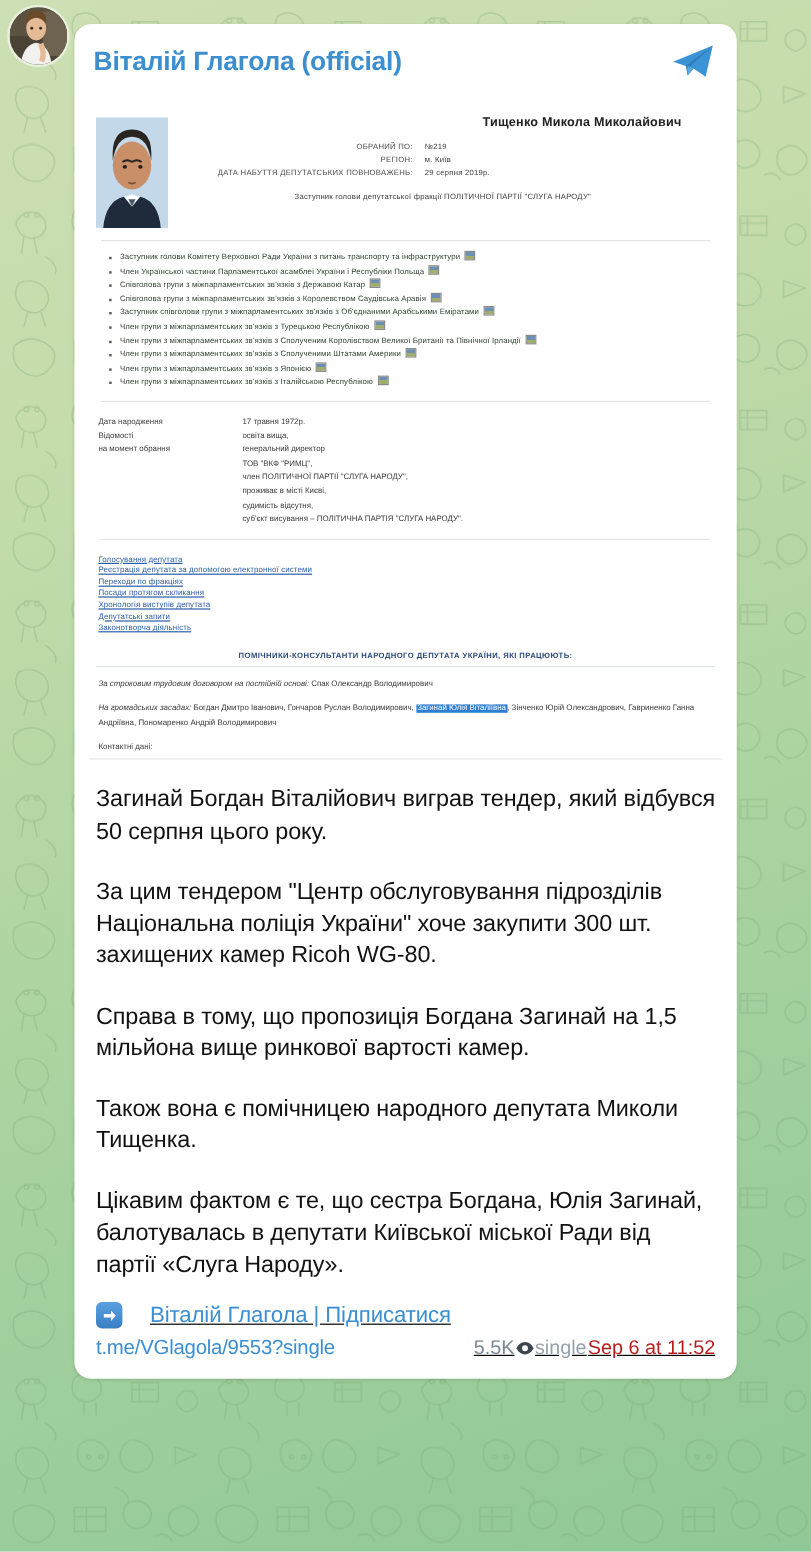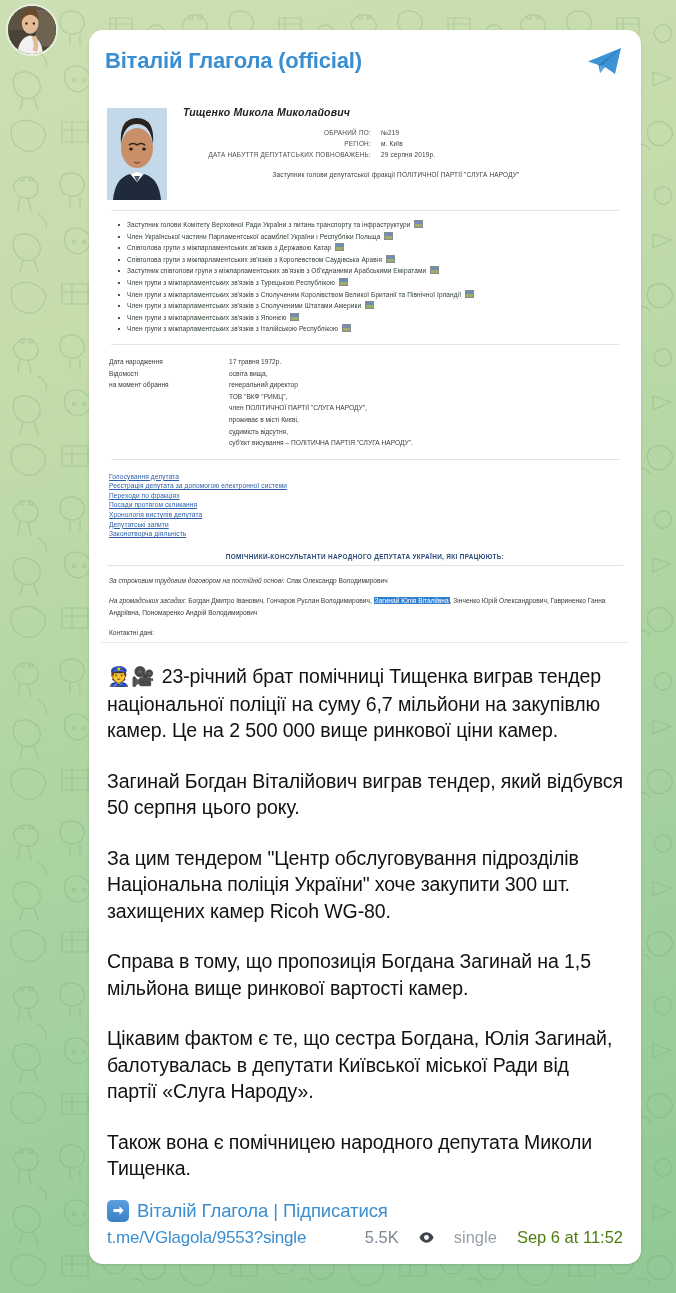--- a/index.html
+++ b/index.html
@@ -13,25 +13,24 @@
   .wallpaper{position:absolute;inset:0;overflow:hidden;}
   .wallpaper svg{position:absolute;inset:0;width:100%;height:100%;opacity:.5;}
   
   .avatar{
     position:absolute;left:6px;top:4px;width:52px;height:52px;border-radius:50%;
     overflow:hidden;border:2px solid rgba(255,255,255,.55);box-sizing:border-box;
   }
   .avatar svg{display:block;width:100%;height:100%;}
   
   .card{
-    position:absolute;left:62px;top:30px;width:552px;
+    position:absolute;left:62px;top:20px;width:552px;
     background:#ffffff;border-radius:14px;
     box-shadow:0 1px 3px rgba(0,0,0,.12);
     overflow:hidden;
-    margin-left:27px;
   }
   .card-head{
     display:flex;align-items:center;justify-content:space-between;
     padding:14px 16px 6px 16px;
   }
   .channel-title{
     font-size:22px;font-weight:bold;color:#3b8ed0;letter-spacing:-.2px;
     white-space:nowrap;
   }
   .tg-icon{width:40px;height:34px;flex:0 0 auto;}
@@ -42,22 +41,22 @@
   }
   .doc-inner{position:relative;padding:0 8px 0 8px;}
   .doc-header{display:flex;gap:16px;padding-top:8px;}
   .portrait{
     width:60px;height:92px;flex:0 0 auto;margin-left:6px;margin-top:6px;
     overflow:hidden;background:#b9cfe0;
   }
   .portrait svg{display:block;width:100%;height:100%;}
   .doc-headcol{flex:1;padding-top:4px;}
   .doc-name{
-    text-align:left;font-size:10.5px;font-weight:bold;color:#222;
-    letter-spacing:.2px;margin-bottom:9px;padding-right:34px;font-style:italic;
+    text-align:right;font-size:10.5px;font-weight:bold;color:#222;
+    letter-spacing:.2px;margin-bottom:9px;padding-right:34px;
   }
   .kv{font-size:6.4px;color:#3a3a3a;line-height:11px;}
   .kv .row{display:flex;}
   .kv .k{flex:0 0 188px;text-align:right;padding-right:10px;letter-spacing:.25px;text-transform:uppercase;color:#4a4a4a;}
   .kv .v{flex:1;letter-spacing:.2px;}
   .doc-sub{
     font-size:6.4px;color:#3a3a3a;text-align:center;margin-top:11px;
     padding-right:20px;letter-spacing:.2px;
   }
   .doc-rule{height:1px;background:#e3e3e3;margin:10px 10px 0 10px;}
@@ -94,37 +93,37 @@
   
   .body{padding:14px 18px 2px 18px;}
   .body p{
     margin:0 0 24px 0;font-size:19.5px;line-height:26.5px;color:#121212;
     letter-spacing:-.1px;
   }
   .body p:last-child{margin-bottom:10px;}
   .emoji{font-size:19px;letter-spacing:1px;}
   
   .foot{padding:6px 18px 4px 18px;}
-  .foot-line1{display:flex;align-items:center;gap:8px;}
+  .foot-line1{display:flex;align-items:center;gap:23px;text-decoration:underline;}
   .arrow-badge{
     width:22px;height:22px;border-radius:5px;
     background:linear-gradient(#5aa0e0,#3a7fc4);
     display:flex;align-items:center;justify-content:center;flex:0 0 auto;
   }
   .arrow-badge svg{width:13px;height:13px;}
   .foot-link{font-size:18.5px;color:#3b8ed0;letter-spacing:-.1px;}
   .foot-line2{
     display:flex;align-items:center;margin-top:6px;padding-bottom:12px;text-align:right;
   }
   .perma{font-size:17px;color:#3b8ed0;letter-spacing:-.2px;}
-  .meta{margin-left:auto;display:flex;align-items:center;gap:20px;}
+  .meta{margin-left:auto;display:flex;align-items:center;gap:1px;text-decoration:underline;}
   .views{font-size:16.5px;color:#7b8792;font-weight:500;}
   .eye{width:15px;height:15px;flex:0 0 auto;}
   .edited{font-size:16.5px;color:#97a1aa;}
-  .time{font-size:16.5px;color:#4d7c0f;}
+  .time{font-size:16.5px;color:#b91c1c;}
 </style>
 </head>
 <body>
 
 <div class="wallpaper">
   <svg viewBox="0 0 676 1293" preserveAspectRatio="none">
     <defs>
       <pattern id="doodles" width="169" height="162" patternUnits="userSpaceOnUse">
         <g fill="none" stroke="#6f9a6b" stroke-width="1.2" opacity=".55" stroke-linecap="round" stroke-linejoin="round">
           <path d="M14 22c6-9 16-9 22-2 4 5 2 12-3 15-6 3-14 1-17-4-3-6-3-6-2-9z"></path>
@@ -281,26 +280,25 @@
       <span>Богдан Дмитро Іванович, Гончаров Руслан Володимирович,</span>
       <span class="hl">Загинай Юлія Віталіївна</span><span>, Зінченко Юрій Олександрович, Гавриненко Ганна Андріївна, Пономаренко Андрій Володимирович</span>
     </div>
 
     <div class="contact">Контактні дані:</div>
     <div class="doc-bottom-rule"></div>
    </div>
   </div>
 
   <div class="body">
-    <p><span class="emoji">👮🎥</span> <span>23-річний брат помічниці Тищенка виграв тендер національної поліції на суму 6,7 мільйони на закупівлю камер. Це на 2 500 000 вище ринкової ціни камер.</span></p>
     <p>Загинай Богдан Віталійович виграв тендер, який відбувся 50 серпня цього року.</p>
     <p>За цим тендером "Центр обслуговування підрозділів Національна поліція України" хоче закупити 300 шт. захищених камер Ricoh WG-80.</p>
     <p>Справа в тому, що пропозиція Богдана Загинай на 1,5 мільйона вище ринкової вартості камер.</p>
+    <p>Також вона є помічницею народного депутата Миколи Тищенка.</p>
     <p>Цікавим фактом є те, що сестра Богдана, Юлія Загинай, балотувалась в депутати Київської міської Ради від партії «Слуга Народу».</p>
-    <p>Також вона є помічницею народного депутата Миколи Тищенка.</p>
   </div>
 
   <div class="foot">
     <div class="foot-line1">
       <span class="arrow-badge">
         <svg viewBox="0 0 13 13">
           <path d="M1.5 5h6V2.2L11.5 6.5 7.5 10.8V8h-6z" fill="#ffffff"></path>
         </svg>
       </span>
       <span class="foot-link">Віталій Глагола | Підписатися</span>

